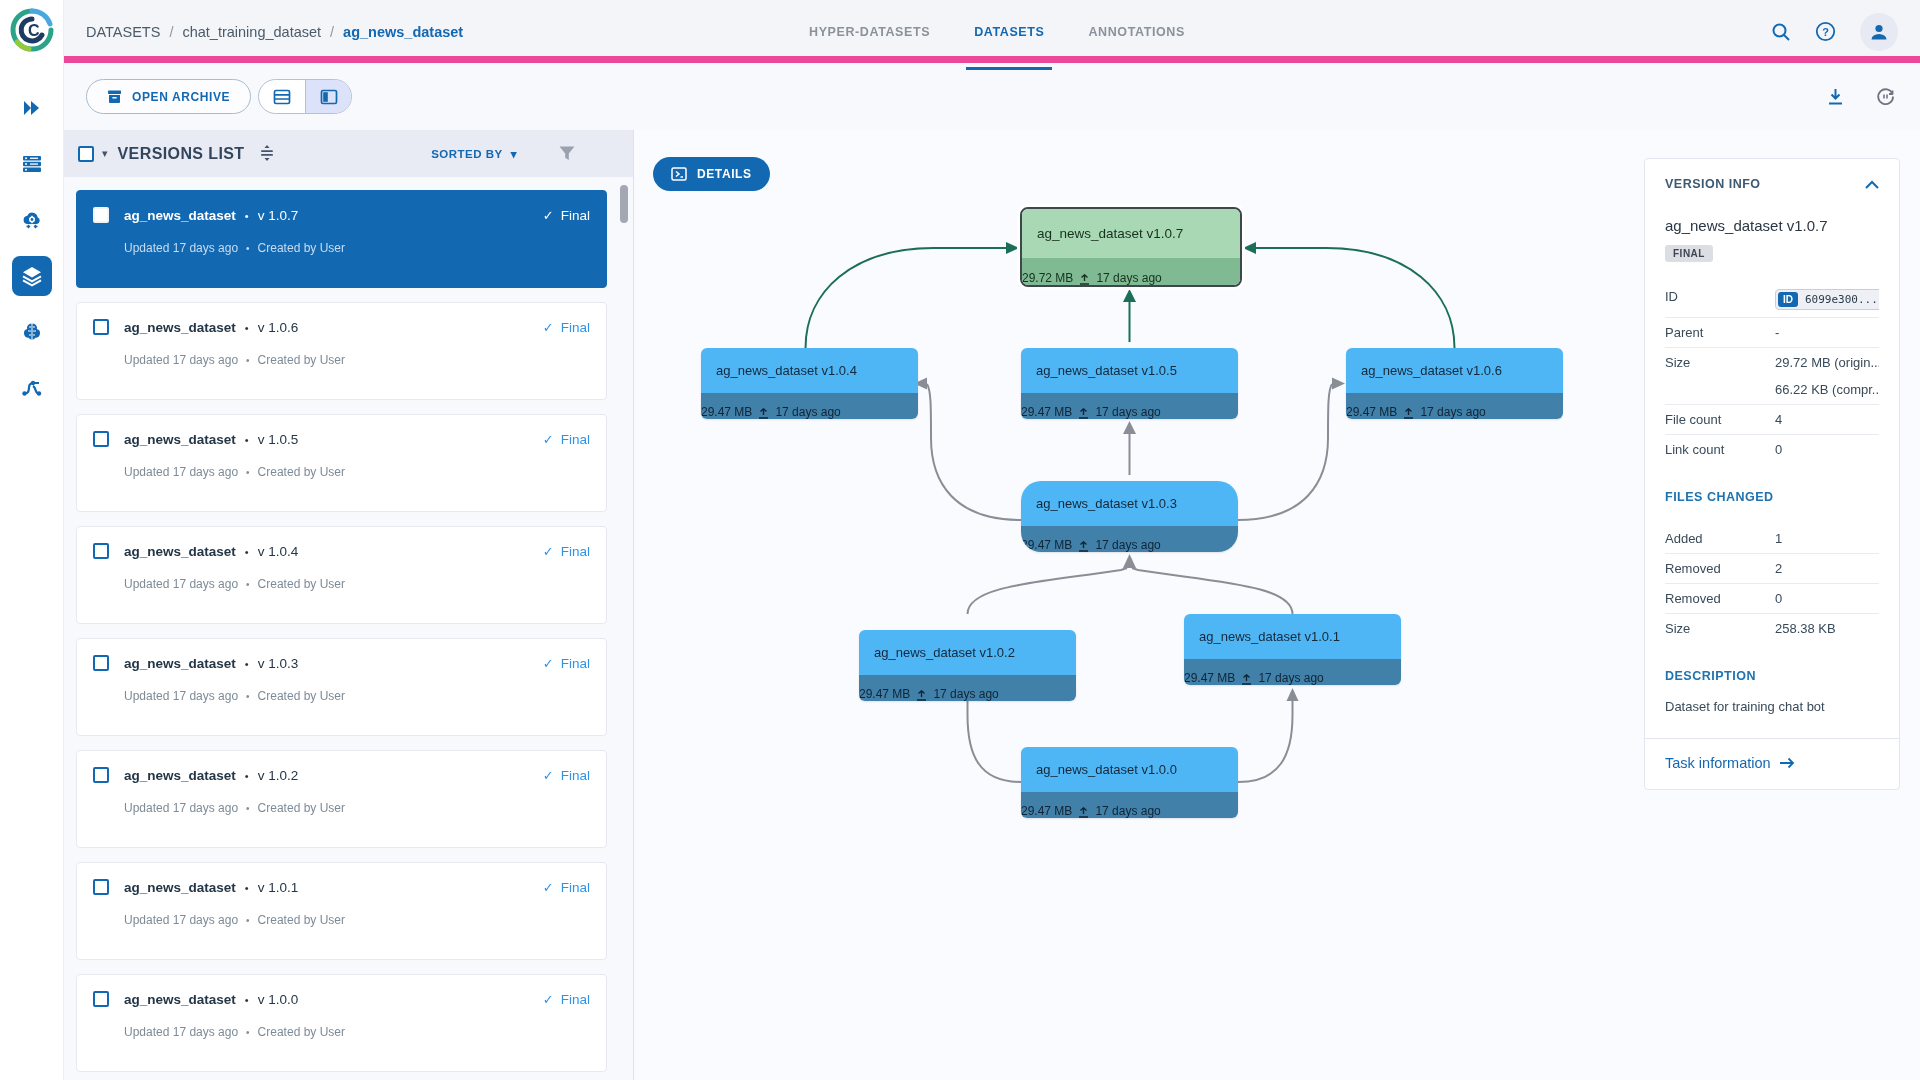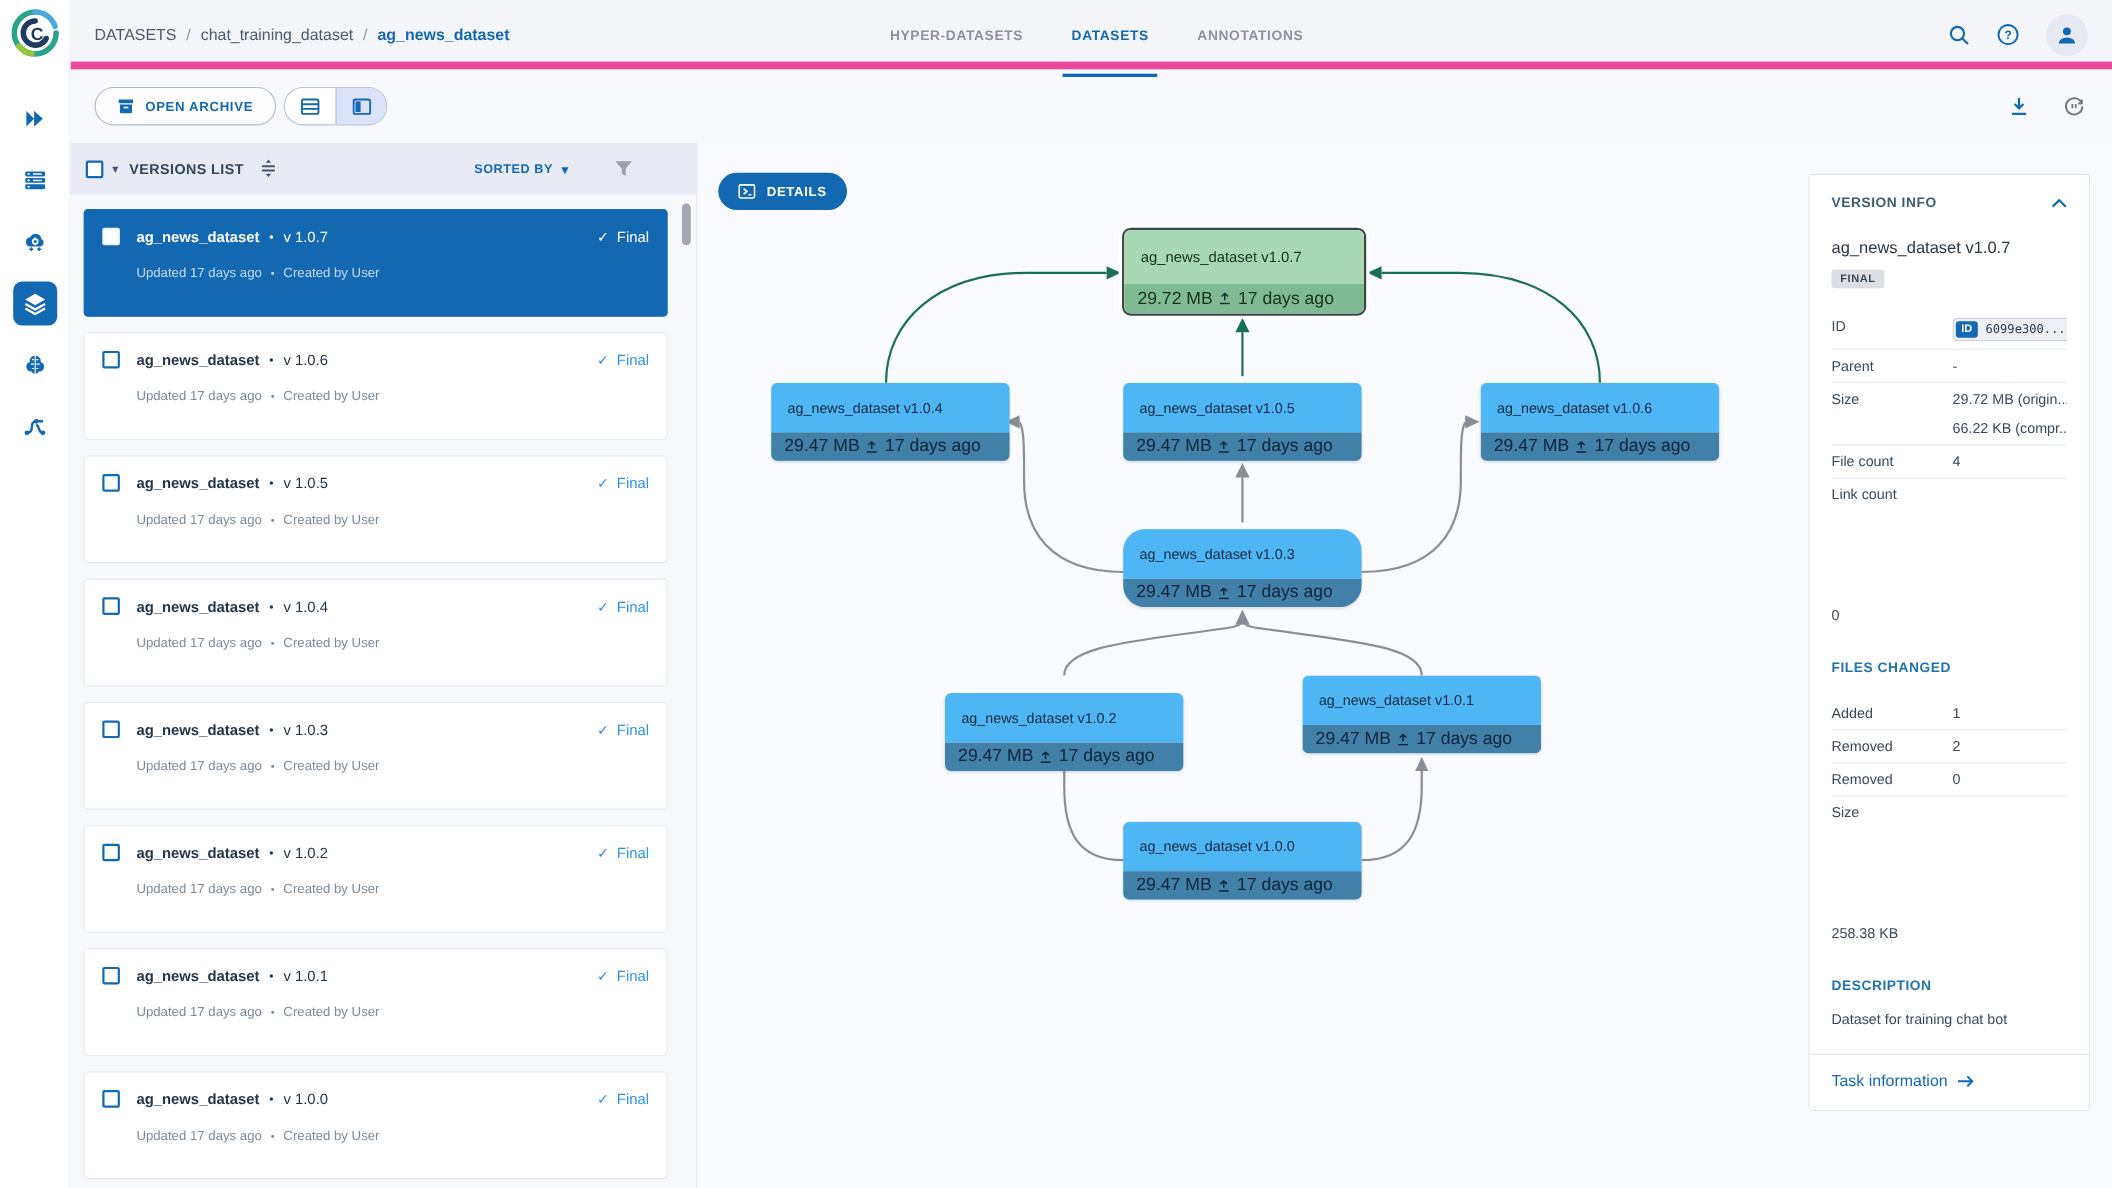--- a/index.html
+++ b/index.html
@@ -45,21 +45,21 @@
   .seg + .seg { border-left:1px solid #b6c1d5; }
   .seg.active { background:#dbe2f9; }
   .toolbar-right { position:absolute; right:24px; top:0; height:67px; display:flex; align-items:center; gap:30px; }
 
   
   .list-panel { position:absolute; left:64px; top:130px; width:570px; height:950px; background:#f8f9fd;
                 border-right:1px solid #dfe2ec; z-index:5; }
   .list-header { height:47px; background:#e9ebf4; display:flex; align-items:center; padding:0 14px; }
   .cb { width:16px; height:16px; border:2px solid #1368b2; border-radius:2px; background:#fff; cursor:pointer; flex:0 0 auto; }
   .hdr-caret { color:#44546a; font-size:11px; margin:0 10px 0 8px; cursor:pointer; }
-  .list-title { font-size:13px; font-weight:bold; letter-spacing:.4px; color:#32455c; }
+  .list-title { font-size:16px; font-weight:bold; letter-spacing:.4px; color:#32455c; }
   .sort-ico { margin-left:14px; cursor:pointer; }
   .sorted-by { margin-left:auto; font-size:11.5px; font-weight:bold; letter-spacing:.5px; color:#1368b2;
                display:flex; align-items:center; gap:8px; cursor:pointer; }
   .filter-ico { margin-left:42px; margin-right:44px; cursor:pointer; }
   .scroll-thumb { position:absolute; right:5px; top:8px; width:8px; height:38px; background:#a2a7b3; border-radius:4px; cursor:pointer; }
 
   .cards { padding-top:13px; }
   .card { margin:0 26px 14px 12px; height:98px; background:#ffffff; border:1px solid #e6e9f2; border-radius:4px;
           padding:15px 16px 0 16px; cursor:pointer; }
   .card-row1 { display:flex; align-items:center; }
@@ -80,21 +80,21 @@
   
   .graph { position:absolute; left:634px; top:130px; width:1010px; height:950px; background:#fafbff; }
   .details-btn { position:absolute; left:19px; top:27px; height:34px; padding:0 18px; border-radius:17px;
                  background:#1368b2; color:#fff; font-size:12px; font-weight:bold; letter-spacing:.6px;
                  display:flex; align-items:center; gap:10px; cursor:pointer; z-index:3; }
   .edges { position:absolute; left:0; top:0; }
   .gnode { position:absolute; width:217px; border-radius:6px; overflow:hidden; cursor:pointer;
            box-shadow:0 1px 2px rgba(30,50,80,.12); }
   .gnode-label { height:45px; display:flex; align-items:center; padding:0 15px; font-size:13px; color:#14293b;
                  background:#4fb6f6; }
-  .gnode-strip { height:26px; display:flex; align-items:center; gap:6px; padding:0 12px; font-size:16px;
+  .gnode-strip { height:26px; display:flex; align-items:flex-end; gap:6px; padding:0 0; font-size:12px;
                  color:#102436; background:#4181a9; }
   .gnode.green { width:222px; border:2px solid #3e474e; border-radius:8px; box-shadow:0 0 0 3px #ffffff; }
   .gnode.green .gnode-label { height:49px; background:#a9d8b4; color:#17301f; font-size:13.5px; }
   .gnode.green .gnode-strip { height:27px; background:#7fba93; color:#17301f; }
   .n0 { left:386px; top:77px; }
   .n1 { left:67px;  top:218px; }
   .n2 { left:387px; top:218px; }
   .n3 { left:712px; top:218px; }
   .n4 { left:387px; top:351px;border-radius:20px; }
   .n5 { left:225px; top:500px; }
@@ -105,21 +105,21 @@
   .info-panel { position:absolute; left:1644px; top:158px; width:256px; background:#ffffff;
                 border:1px solid #e3e6f0; border-radius:4px; padding:18px 20px 0 20px; z-index:6; }
   .info-head { display:flex; align-items:center; justify-content:space-between; }
   .info-title { font-size:12.5px; font-weight:bold; letter-spacing:.5px; color:#3c5a73; }
   .info-name { margin-top:26px; font-size:15px; color:#2a3744; }
   .badge { display:inline-block; margin-top:11px; background:#dddee3; color:#3c4652; font-size:10px;
            font-weight:bold; letter-spacing:.5px; padding:3px 8px; border-radius:3px; }
   .rows { margin-top:20px; }
   .irow { display:flex; align-items:flex-start; padding:7px 0; border-bottom:1px solid #e9ebf2;
           font-size:13px; color:#394a59; }
-  .irow:last-child { border-bottom:none;flex-direction:column; }
+  .irow:last-child { border-bottom:none; }
   .irow .lab { flex:0 0 110px; }
   .irow .val { flex:1; white-space:nowrap; overflow:hidden; }
   .val2 { margin-top:12px; }
   .id-pill { display:flex; align-items:center; gap:7px; background:#eef0f6; border:1px solid #c8cdd9;
              border-radius:4px; padding:2px 7px 2px 2px; width:fit-content; cursor:pointer; }
   .id-badge { background:#1368b2; color:#fff; font-size:10px; font-weight:bold; padding:2px 5px; border-radius:3px; }
   .id-val { font-family:"DejaVu Sans Mono", monospace; font-size:11px; color:#2a3a48; }
   .sec-title { margin-top:26px; font-size:12.5px; font-weight:bold; letter-spacing:.5px; color:#2073ae; }
   .desc-text { margin-top:16px; font-size:13px; color:#394a59; }
   .panel-div { margin:24px -20px 0 -20px; border-top:1px solid #e3e6f0; }

